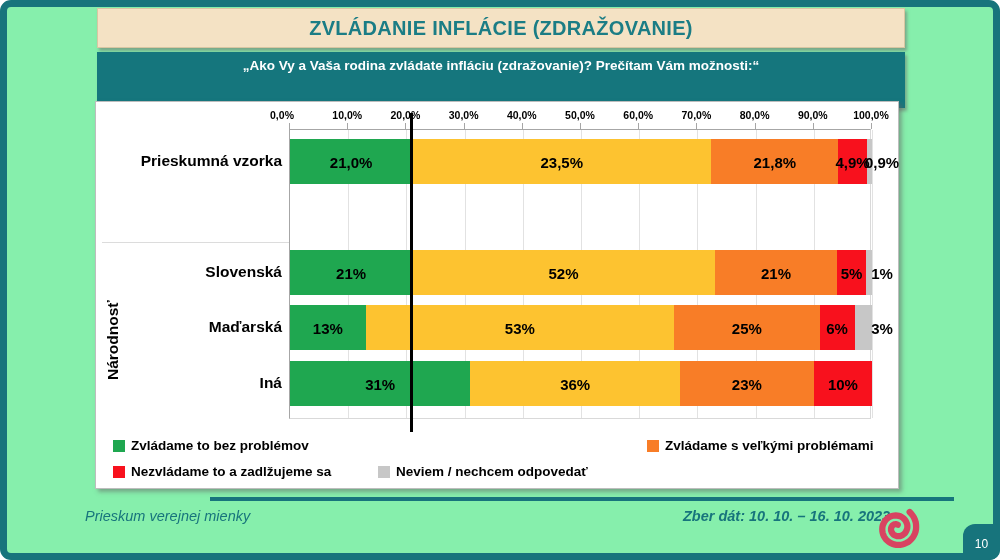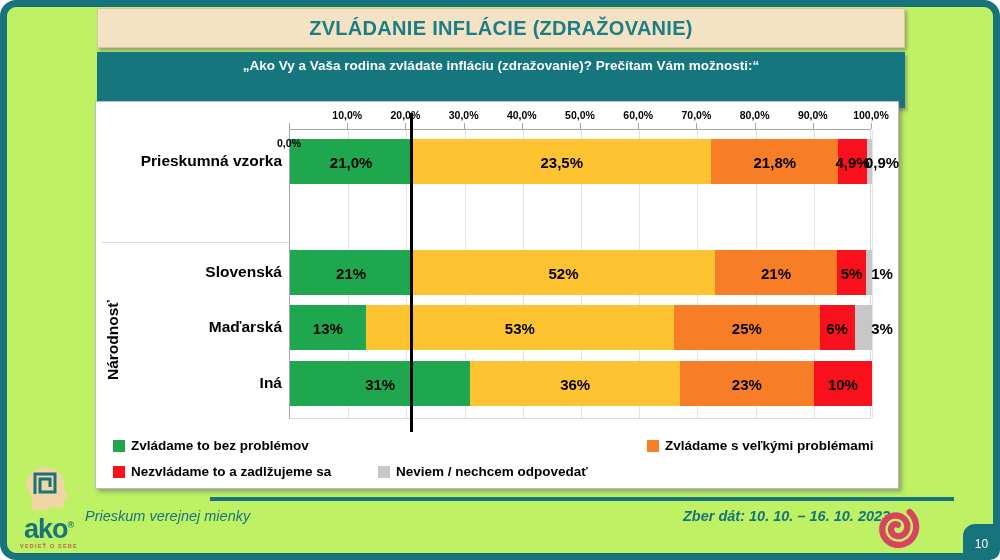--- a/index.html
+++ b/index.html
@@ -1,18 +1,18 @@
 <!DOCTYPE html>
 <html><head>
 <meta charset="utf-8">
 <style>
   html,body{margin:0;padding:0;background:#ffffff;}
   *{box-sizing:border-box;}
   body{font-family:"Liberation Sans", sans-serif;}
-  .slide{position:relative;width:1000px;height:560px;border:7px solid #17747c;border-radius:16px;background:#bef264;}
+  .slide{position:relative;width:1000px;height:560px;border:7px solid #17747c;border-radius:11px;background:#86efac;}
   .layer{position:absolute;left:-7px;top:-7px;width:1000px;height:560px;}
   .abs{position:absolute;}
 
   .title-box{left:97px;top:8px;width:808px;height:40px;background:#f4e2c4;border:1px solid #d8c6a2;
              box-shadow:2px 3px 3px rgba(110,110,110,.55);text-align:center;line-height:38px;
              font-size:20px;font-weight:bold;color:#1b7d85;letter-spacing:.3px;}
   .subtitle-box{left:97px;top:52px;width:808px;height:56px;background:#15767d;
              box-shadow:2px 3px 3px rgba(110,110,110,.55);text-align:center;padding-top:5px;}
   .sub1{font-size:13.5px;font-weight:bold;color:#ffffff;line-height:17px;}
   .sub2{font-size:13.5px;font-weight:bold;color:#8cc63e;line-height:18px;}
@@ -114,21 +114,21 @@
             <div class="seg-label" style="left: 90.21px;">31%</div>
             <div class="seg" style="left: 180.42px; width: 209.52px; background: rgb(253, 195, 48);"></div>
             <div class="seg-label" style="left: 285.18px;">36%</div>
             <div class="seg" style="left: 389.94px; width: 133.86px; background: rgb(248, 125, 39);"></div>
             <div class="seg-label" style="left: 456.87px;">23%</div>
             <div class="seg" style="left: 523.8px; width: 58.2px; background: rgb(248, 17, 29);"></div>
             <div class="seg-label" style="left: 552.9px;">10%</div>
           </div>
         </div>
 
-    <div class="axis-label" style="left: 165px; margin-top: 28px;">0,0%</div>
+    <div class="axis-label" style="left: 158px;">0,0%</div>
         <div class="tick" style="left: 193px;"></div>
         <div class="axis-label" style="left: 223.2px;">10,0%</div>
         <div class="tick" style="left: 251.2px;"></div>
         <div class="axis-label" style="left: 281.4px;">20,0%</div>
         <div class="tick" style="left: 309.4px;"></div>
         <div class="axis-label" style="left: 339.6px;">30,0%</div>
         <div class="tick" style="left: 367.6px;"></div>
         <div class="axis-label" style="left: 397.8px;">40,0%</div>
         <div class="tick" style="left: 425.8px;"></div>
         <div class="axis-label" style="left: 456px;">50,0%</div>
@@ -163,28 +163,20 @@
           <div class="legend-text">Nezvládame to a zadlžujeme sa</div>
         </div>
         <div class="legend-item" style="left: 282px; top: 362px;">
           <div class="swatch" style="background: rgb(199, 199, 199);"></div>
           <div class="legend-text">Neviem / nechcem odpovedať</div>
         </div>
       </div>
 
     <div class="abs footer-line"></div>
 
-    <div class="abs logo">
-      <svg width="56" height="44" viewBox="0 0 52 44">
-        <path d="M9 44 L9 30 C3 24 2 15 7 9 C12 2 23 -1 31 3 C39 7 43 15 41 23 L46 31 L41 33 L41 38 C41 42 37 43 33 42 L26 40 L26 44 Z" fill="#f2d5a5"></path>
-        <path d="M12 28 V8 H32 V26 H17 V13 H27 V21" fill="none" stroke="#17747c" stroke-width="3"></path>
-      </svg>
-      <div class="logo-ako"><span>ako</span><sup>®</sup></div>
-      <div class="logo-caption">VEDIEŤ O SEBE</div>
-    </div>
 
     <div class="abs footer-left">Prieskum verejnej mienky</div>
     <div class="abs footer-right">Zber dát: 10. 10. – 16. 10. 2023</div>
 
     <svg class="abs" style="left:874px;top:505px;" width="46" height="46" viewBox="0 0 44 44">
       <path d="M34.1 6.7 L35.7 8.4 L37.1 10.2 L38.3 12.2 L39.2 14.3 L39.9 16.5 L40.2 18.7 L40.3 20.9 L40.2 23.1 L39.8 25.2 L39.1 27.3 L38.2 29.2 L37.1 31.0 L35.7 32.7 L34.3 34.1 L32.6 35.4 L30.8 36.4 L29.0 37.2 L27.1 37.8 L25.1 38.1 L23.2 38.2 L21.2 38.1 L19.3 37.7 L17.5 37.1 L15.8 36.3 L14.2 35.3 L12.8 34.2 L11.5 32.9 L10.4 31.4 L9.5 29.9 L8.8 28.3 L8.3 26.6 L8.0 24.9 L7.9 23.2 L8.0 21.5 L8.3 19.8 L8.9 18.2 L9.6 16.8 L10.4 15.4 L11.4 14.1 L12.5 13.0 L13.8 12.1 L15.1 11.3 L16.5 10.7 L18.0 10.3 L19.4 10.1 L20.9 10.0 L22.3 10.1 L23.7 10.4 L25.1 10.8 L26.3 11.4 L27.5 12.2 L28.5 13.0 L29.4 14.0 L30.2 15.0 L30.8 16.2 L31.3 17.3 L31.7 18.5 L31.9 19.8 L31.9 21.0 L31.8 22.2 L31.5 23.3 L31.1 24.4 L30.6 25.4 L30.0 26.4 L29.3 27.2 L28.5 27.9 L27.7 28.5 L26.7 29.0 L25.8 29.4 L24.8 29.7 L23.9 29.8 L22.9 29.8 L22.0 29.7 L21.1 29.5 L20.2 29.1 L19.4 28.7 L18.7 28.2 L18.1 27.6 L17.6 27.0 L17.1 26.3 L16.8 25.6 L16.5 24.9 L16.3 24.2 L16.3 23.4 L16.3 22.7 L16.4 22.0 L16.6 21.4 L16.9 20.8 L17.2 20.2 L17.6 19.7 L18.1 19.3 L18.5 19.0 L19.0 18.7 L19.5 18.5 L20.0 18.4 L20.6 18.3 L21.0 18.3 L21.5 18.4 L21.9 18.5 L22.3 18.7 L22.7 18.9 " fill="none" stroke="#d84361" stroke-width="6" stroke-linecap="round"></path>
     </svg>
 
     <div class="abs page-box">10</div>
   </div>

